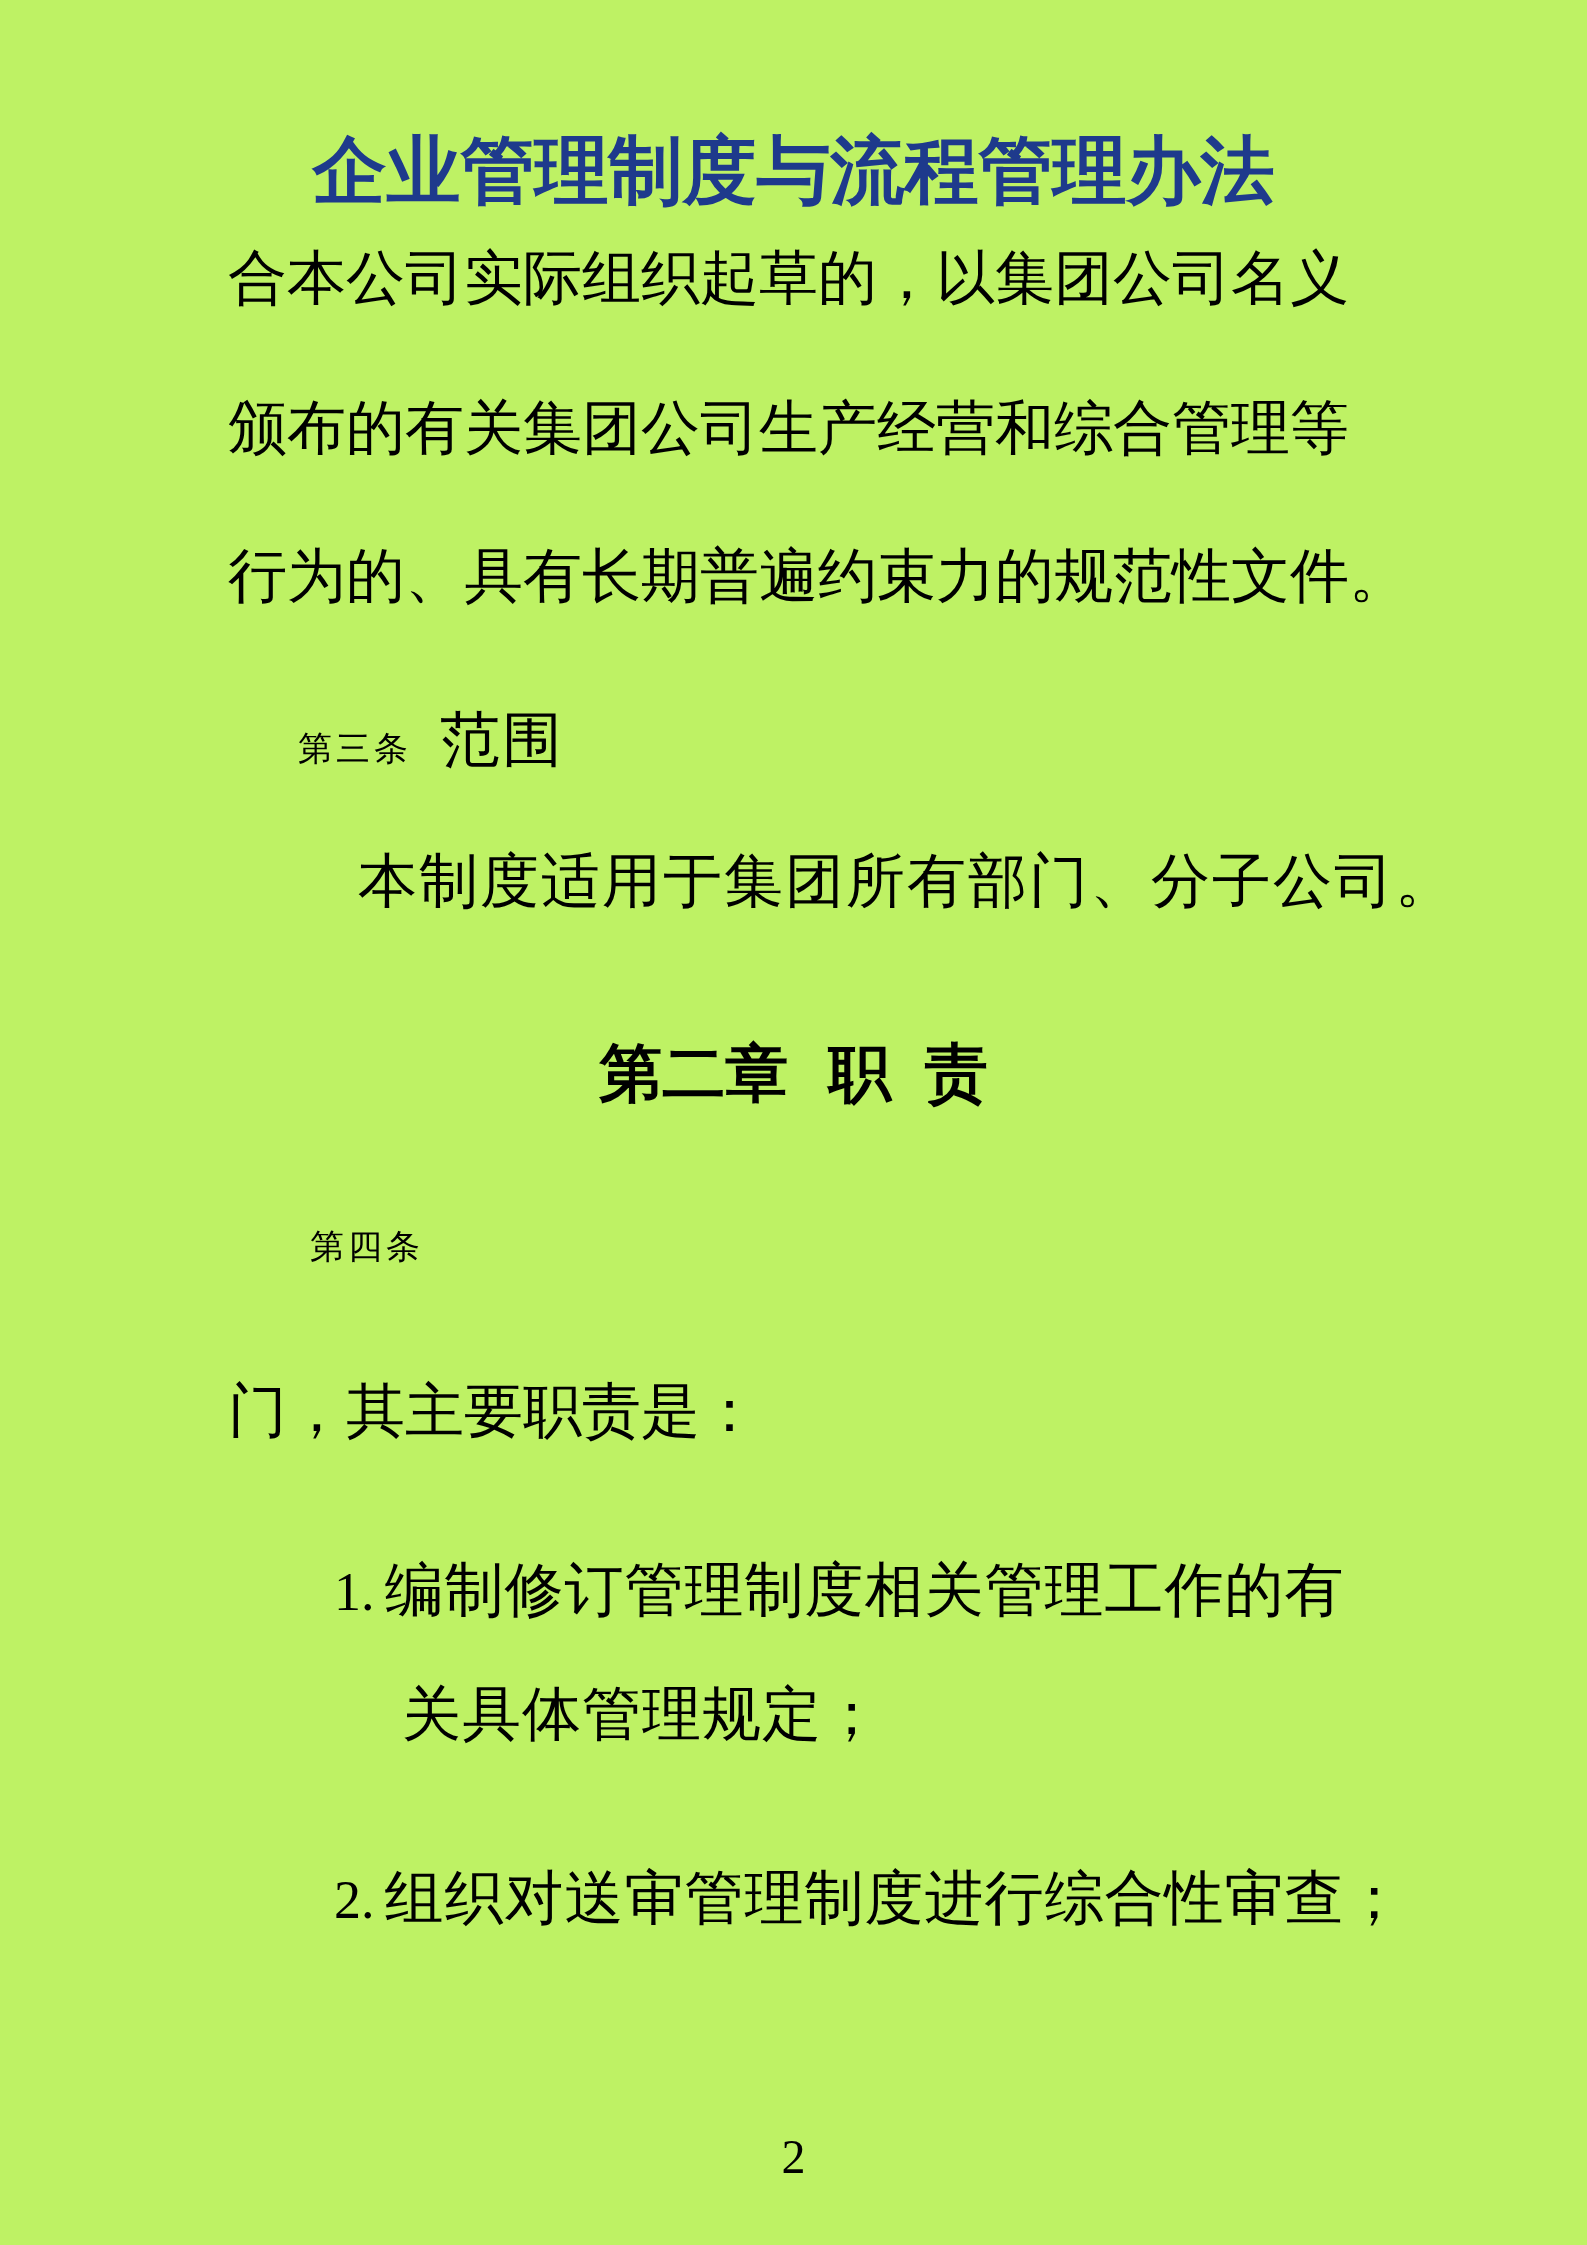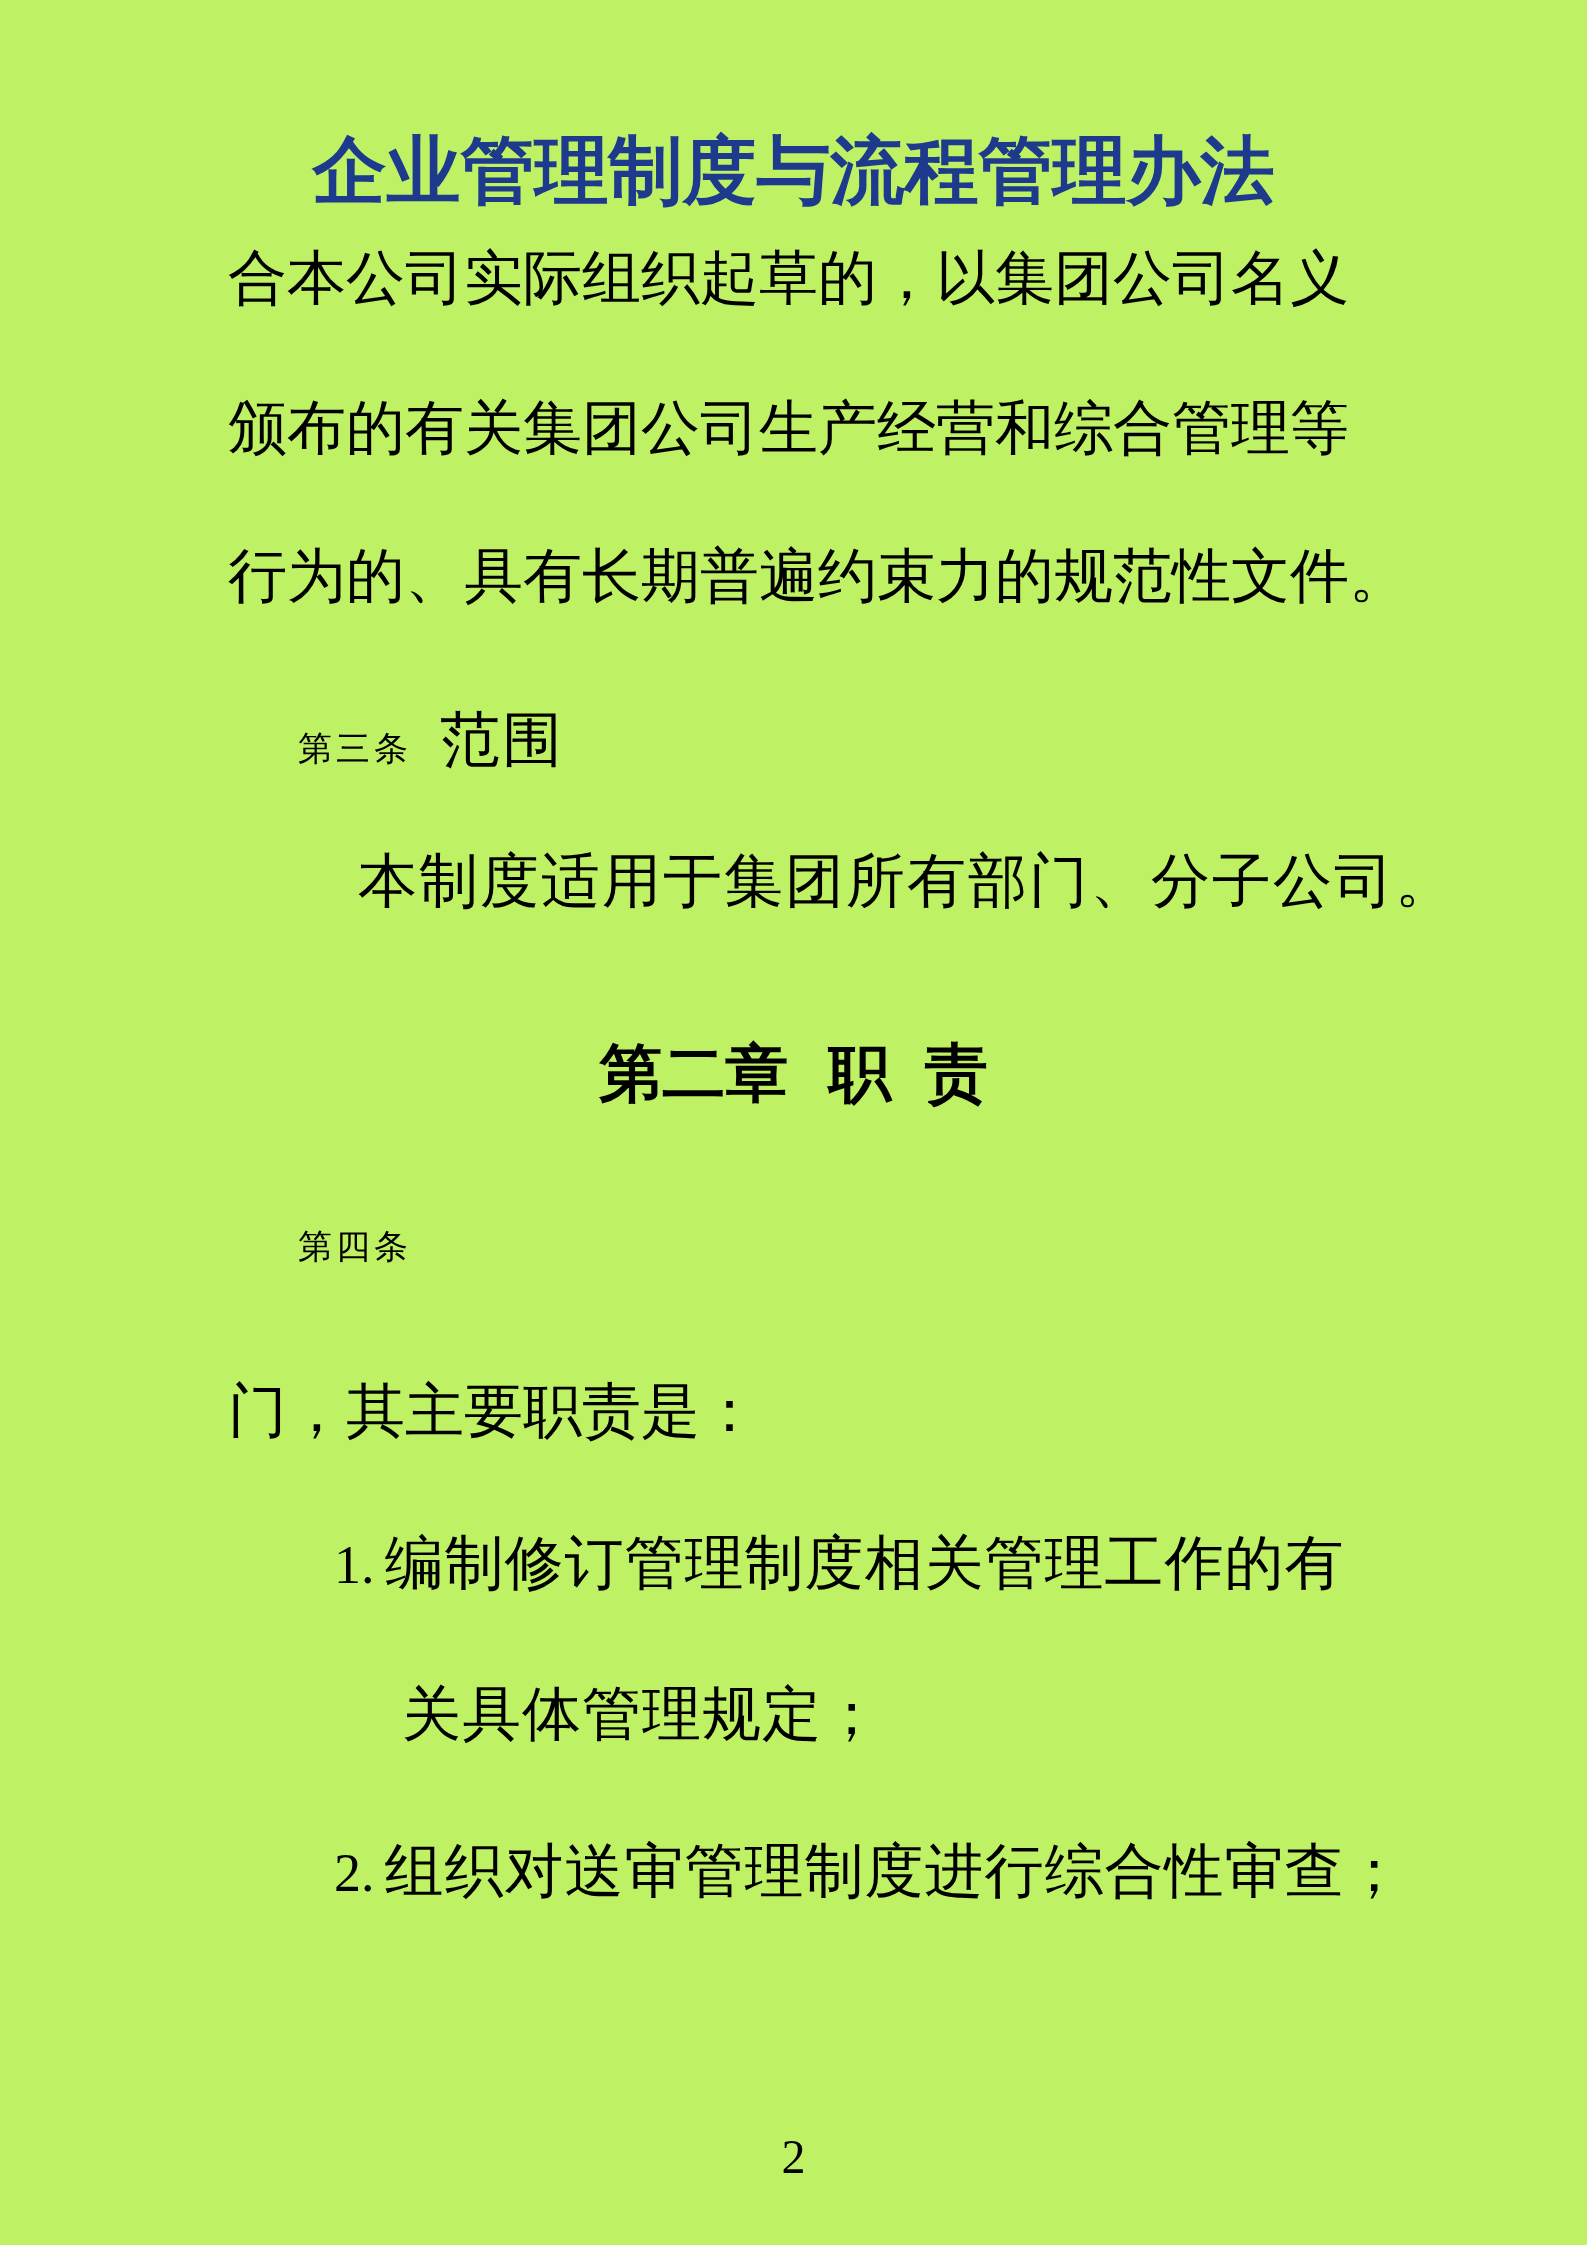--- a/index.html
+++ b/index.html
@@ -57,21 +57,21 @@
   .article-heading {
     font-size: 60px;
     letter-spacing: 2px;
   }
   .article-text {
     font-size: 59px;
     letter-spacing: 2px;
   }
   .art3-row { top: 700px; left: 298px; gap: 28px; }
   .art3-body { top: 851px; left: 358px; letter-spacing: 2px; }
-  .art4-row { top: 1224px; left: 298px; gap: 10px; }
+  .art4-row { top: 1224px; left: 310px; gap: 10px; }
   .art4-l2  { top: 1381px; left: 228px; }
 
   
   .chapter-row {
     position: absolute;
     top: 1040px;
     left: 0;
     width: 100%;
     display: flex;
     justify-content: center;
@@ -93,20 +93,21 @@
     white-space: nowrap;
   }
   .duty-num {
     font-family: "Liberation Serif", serif;
     font-size: 54px;
     flex: 0 0 auto;
   }
   .duty-text {
     font-size: 59px;
     letter-spacing: 1px;
+    margin-top: 27px;
   }
   .duty1-row { top: 1524px; left: 334px; }
   .duty1-l2  { top: 1684px; left: 402px; letter-spacing: 1px; }
   .duty2-row { top: 1832px; left: 334px; }
 
   
   .page-number {
     position: absolute;
     top: 2132px;
     left: 0;

